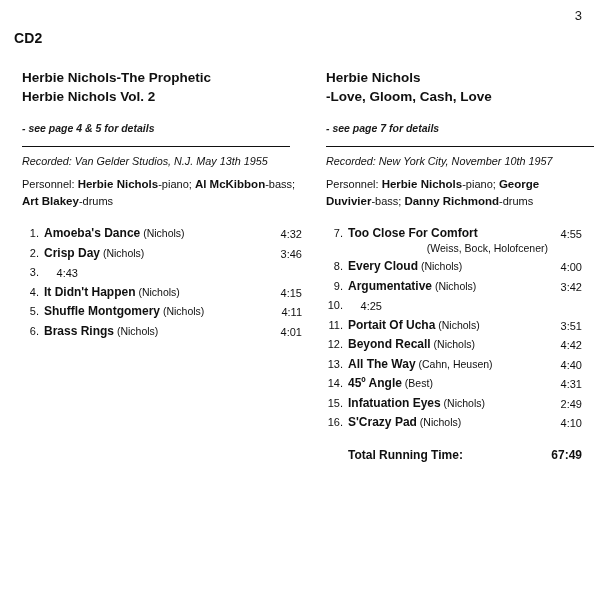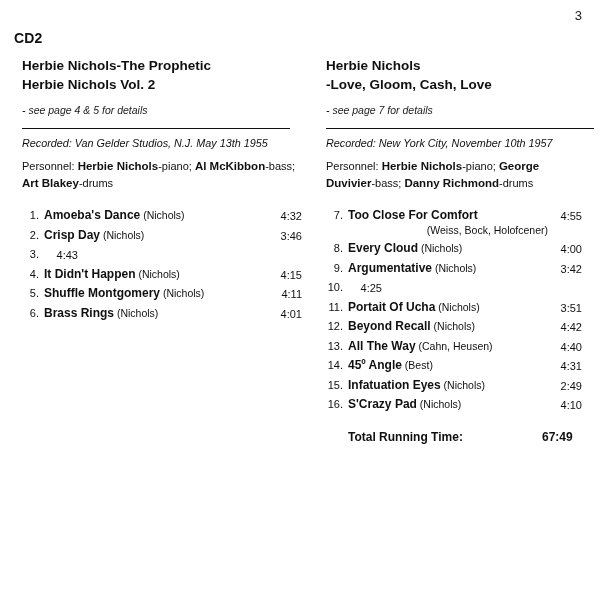--- a/index.html
+++ b/index.html
@@ -33,21 +33,21 @@
     position: absolute;
     left: 14px;
     top: 30px;
     font-size: 14px;
     font-weight: bold;
     letter-spacing: 0.2px;
   }
   .columns {
     position: absolute;
     left: 22px;
-    top: 56px;
+    top: 68px;
     width: 560px;
     display: flex;
     gap: 0px;
   }
   .col {
     width: 280px;
     box-sizing: border-box;
   }
   .col.right {
     padding-left: 24px;
@@ -57,22 +57,23 @@
     font-weight: bold;
     line-height: 1.42;
     margin: 0 0 4px 0;
   }
   .album-title .line {
     display: block;
   }
   .see-page {
     font-size: 10.5px;
     font-style: italic;
-    margin: 10px 0 0 0;
+    margin: 16px 0 0 0;
     color: #1a1a1a;
+    font-weight: bold;
   }
   .rule {
     border: none;
     border-top: 1px solid #111;
     margin: 12px 0 7px 0;
     width: 268px;
   }
   .col.right .rule {
     width: 268px;
   }
@@ -141,21 +142,21 @@
     margin-top: 16px;
     font-size: 12px;
     font-weight: bold;
   }
   .total .label {
     flex: 1 1 auto;
     padding-left: 22px;
   }
   .total .value {
     flex: 0 0 40px;
-    text-align: left;
+    text-align: right;
   }
 </style>
 </head>
 <body>
 
 <div class="page">
 
   <div class="page-number">3</div>
 
   <div class="disc-label">CD2</div>

